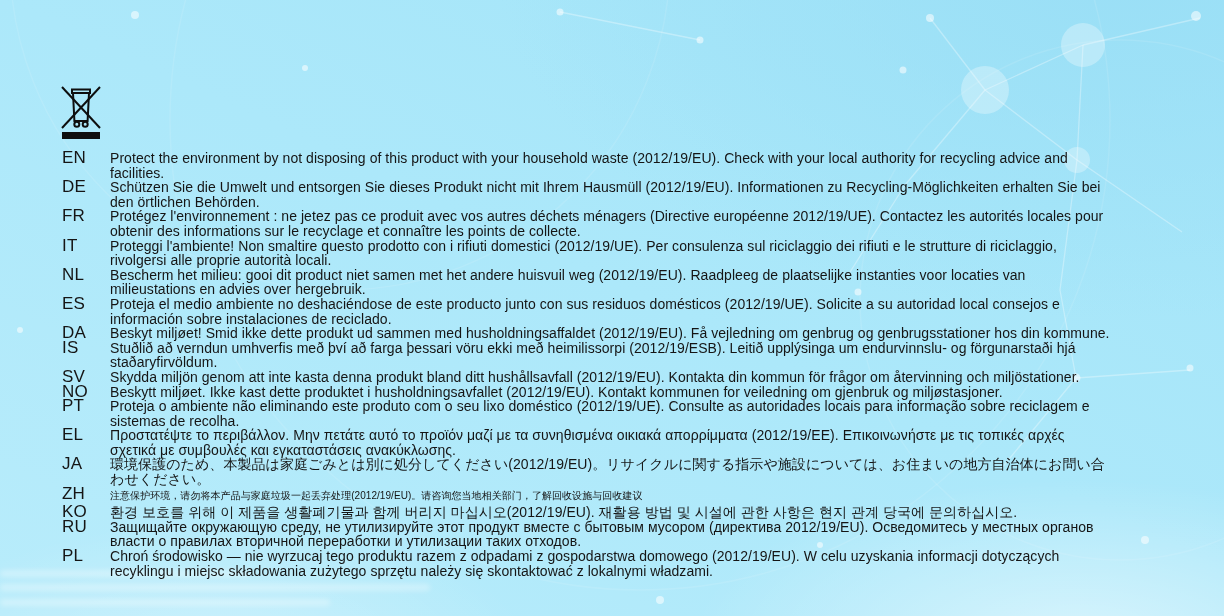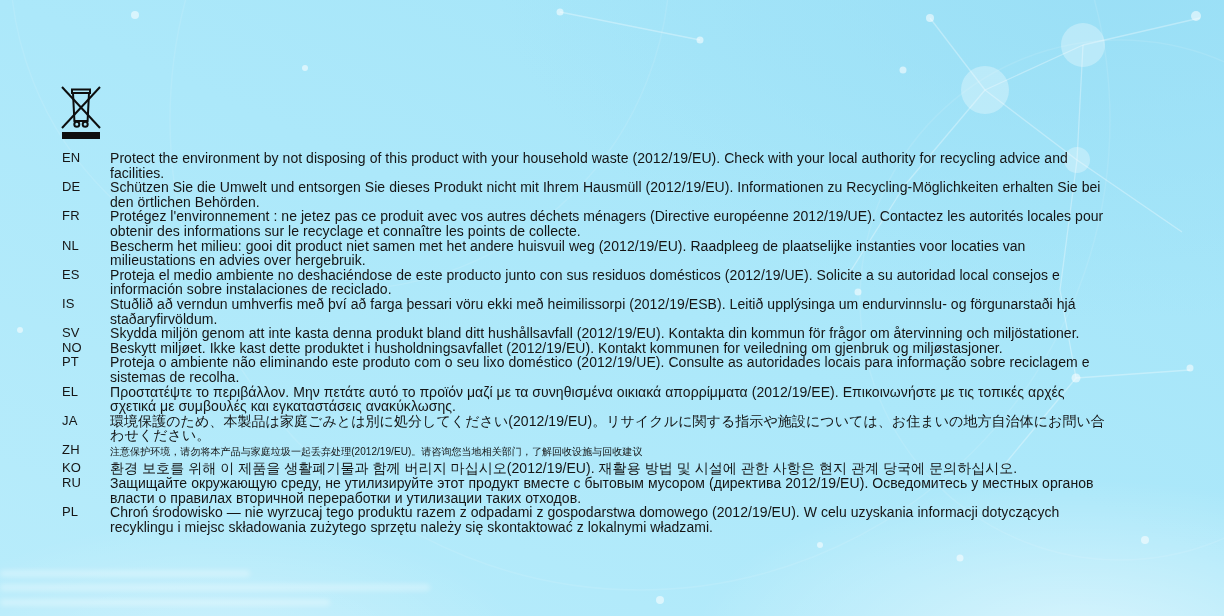--- a/index.html
+++ b/index.html
@@ -22,21 +22,21 @@
   .weee{
     position:absolute; left:60px; top:85px; width:42px; height:54px;
   }
   .notices{
     position:absolute; left:62px; top:151px; width:1050px;
     color:#151515;
   }
   .row{display:flex; align-items:flex-start;}
   .code{
     flex:0 0 48px; width:48px;
-    font-size:13px; line-height:14.6px; letter-spacing:.2px;
+    font-size:17px; line-height:14.6px; letter-spacing:.2px;
   }
   .text{
     width:1000px;
     font-size:14px; line-height:14.6px; letter-spacing:.05px;
   }
   .row.zh .text{font-size:10px; line-height:18.5px;}
   .ghost{
     position:absolute; background:rgba(255,255,255,.30);
     filter:blur(2.5px); border-radius:3px; pointer-events:none;
   }
@@ -119,26 +119,34 @@
       </div>
       <div class="row">
         <span class="code">DE</span>
         <span class="text">Schützen Sie die Umwelt und entsorgen Sie dieses Produkt nicht mit Ihrem Hausmüll (2012/19/EU). Informationen zu Recycling-Möglichkeiten erhalten Sie bei den örtlichen Behörden.</span>
       </div>
       <div class="row">
         <span class="code">FR</span>
         <span class="text">Protégez l'environnement : ne jetez pas ce produit avec vos autres déchets ménagers (Directive européenne 2012/19/UE). Contactez les autorités locales pour obtenir des informations sur le recyclage et connaître les points de collecte.</span>
       </div>
       <div class="row">
+        <span class="code">IT</span>
+        <span class="text">Proteggi l'ambiente! Non smaltire questo prodotto con i rifiuti domestici (2012/19/UE). Per consulenza sul riciclaggio dei rifiuti e le strutture di riciclaggio, rivolgersi alle proprie autorità locali.</span>
+      </div>
+      <div class="row">
         <span class="code">NL</span>
         <span class="text">Bescherm het milieu: gooi dit product niet samen met het andere huisvuil weg (2012/19/EU). Raadpleeg de plaatselijke instanties voor locaties van milieustations en advies over hergebruik.</span>
       </div>
       <div class="row">
         <span class="code">ES</span>
         <span class="text">Proteja el medio ambiente no deshaciéndose de este producto junto con sus residuos domésticos (2012/19/UE). Solicite a su autoridad local consejos e información sobre instalaciones de reciclado.</span>
+      </div>
+      <div class="row">
+        <span class="code">DA</span>
+        <span class="text">Beskyt miljøet! Smid ikke dette produkt ud sammen med husholdningsaffaldet (2012/19/EU). Få vejledning om genbrug og genbrugsstationer hos din kommune.</span>
       </div>
       <div class="row">
         <span class="code">IS</span>
         <span class="text">Stuðlið að verndun umhverfis með því að farga þessari vöru ekki með heimilissorpi (2012/19/ESB). Leitið upplýsinga um endurvinnslu- og förgunarstaði hjá staðaryfirvöldum.</span>
       </div>
       <div class="row">
         <span class="code">SV</span>
         <span class="text">Skydda miljön genom att inte kasta denna produkt bland ditt hushållsavfall (2012/19/EU). Kontakta din kommun för frågor om återvinning och miljöstationer.</span>
       </div>
       <div class="row">

